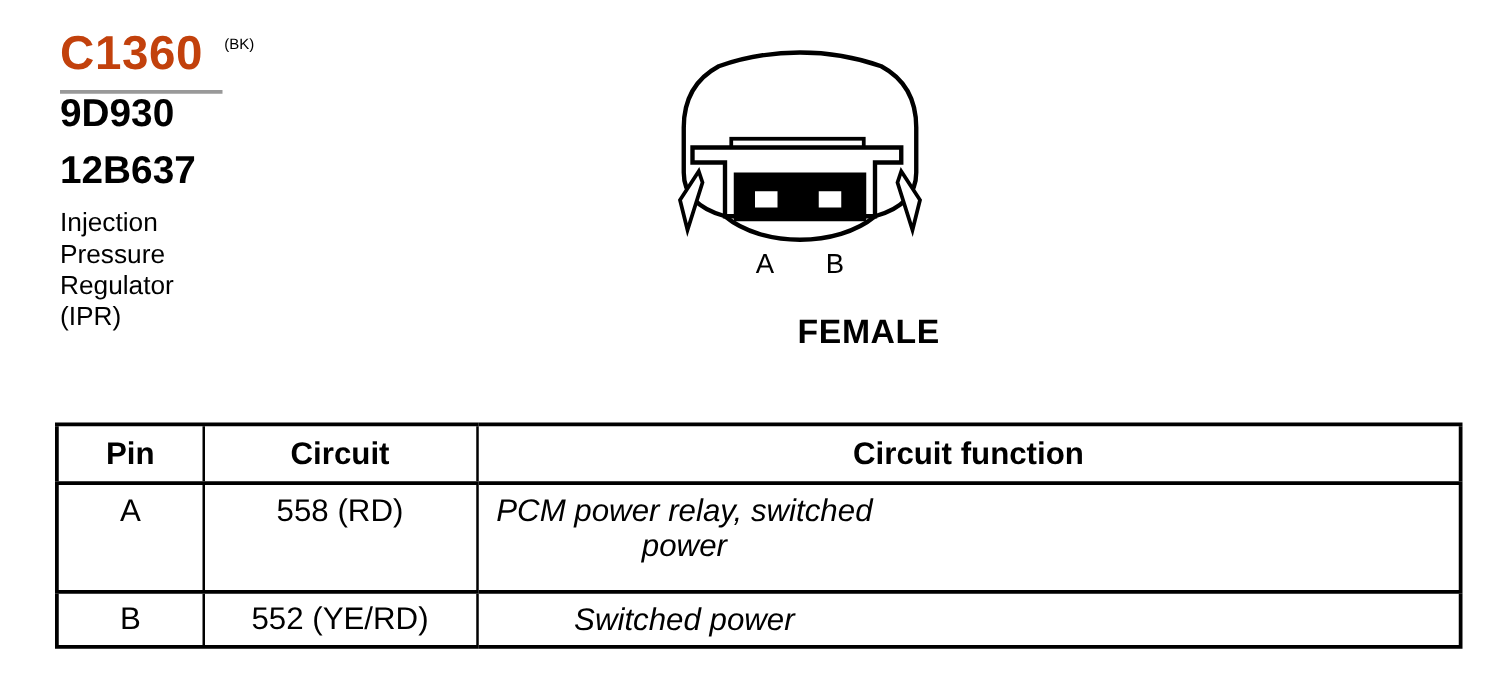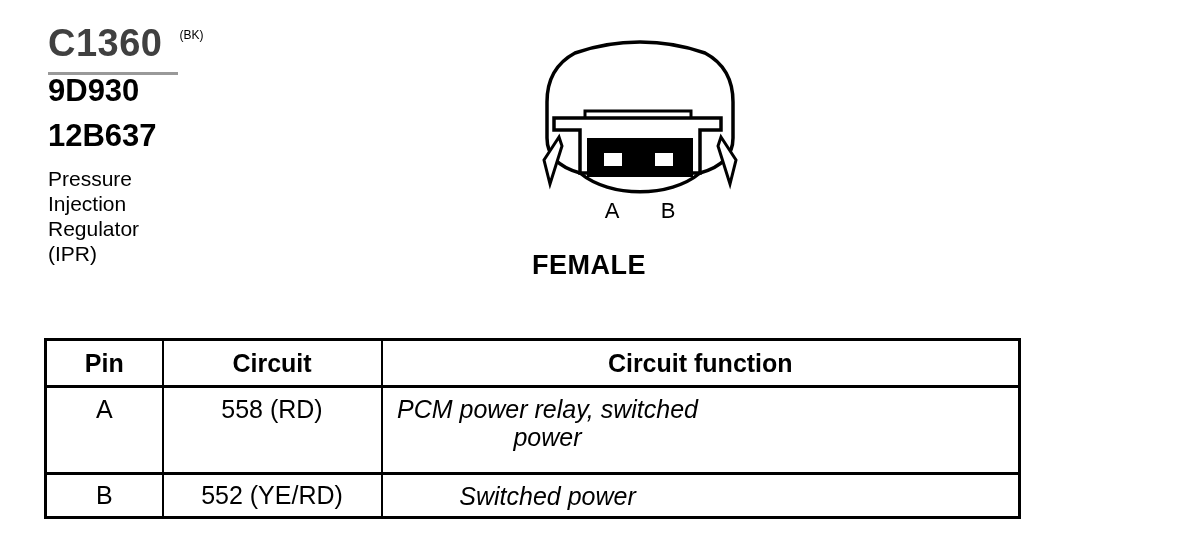--- a/index.html
+++ b/index.html
@@ -76,32 +76,32 @@
     font-size: 22px;
     line-height: 1.2;
   }
   .pin-label.pin-a { left: 71px; }
   .pin-label.pin-b { left: 127px; }
   .gender {
     position: absolute;
     top: 220px;
     left: 2px;
     width: 220px;
-    text-align: left;
+    text-align: right;
     font-size: 27px;
     font-weight: bold;
     letter-spacing: 0.5px;
   }
 
   
   table.pinout {
     position: absolute;
     left: 44px;
     top: 338px;
-    width: 977px;
+    width: 1126px;
     border-collapse: collapse;
     table-layout: fixed;
     border-radius: 13px;
   }
   table.pinout col.col-pin     { width: 117px; }
   table.pinout col.col-circuit { width: 219px; }
   table.pinout { border: 3px solid #000; }
   table.pinout th,
   table.pinout td {
     border-left: 2px solid #000;
@@ -133,29 +133,29 @@
   .func-wrap {
     max-width: 330px;
     line-height: 28px;
   }
 </style>
 </head>
 <body>
 
 <div class="id-block">
   <div class="id-row">
-    <span class="connector-id" style="color: #404040;">C1360</span>
+    <span class="connector-id" style="color: #c2410c;">C1360</span>
     <span class="connector-color">(BK)</span>
   </div>
   <div class="divider"></div>
   <div class="part-number first">9D930</div>
   <div class="part-number second">12B637</div>
   <div class="component-desc">
+    <div>Injection</div>
     <div>Pressure</div>
-    <div>Injection</div>
     <div>Regulator</div>
     <div>(IPR)</div>
   </div>
 </div>
 
 <figure class="connector-figure">
   <svg width="220" height="170" viewBox="0 0 220 170">
 
     <path d="M 17 72 Q 17 38 45 23 Q 76 12 110 12 Q 144 12 175 23 Q 203 38 203 72
              L 203 108 C 203 128 188 138 170 143 C 140 168 80 168 50 143

